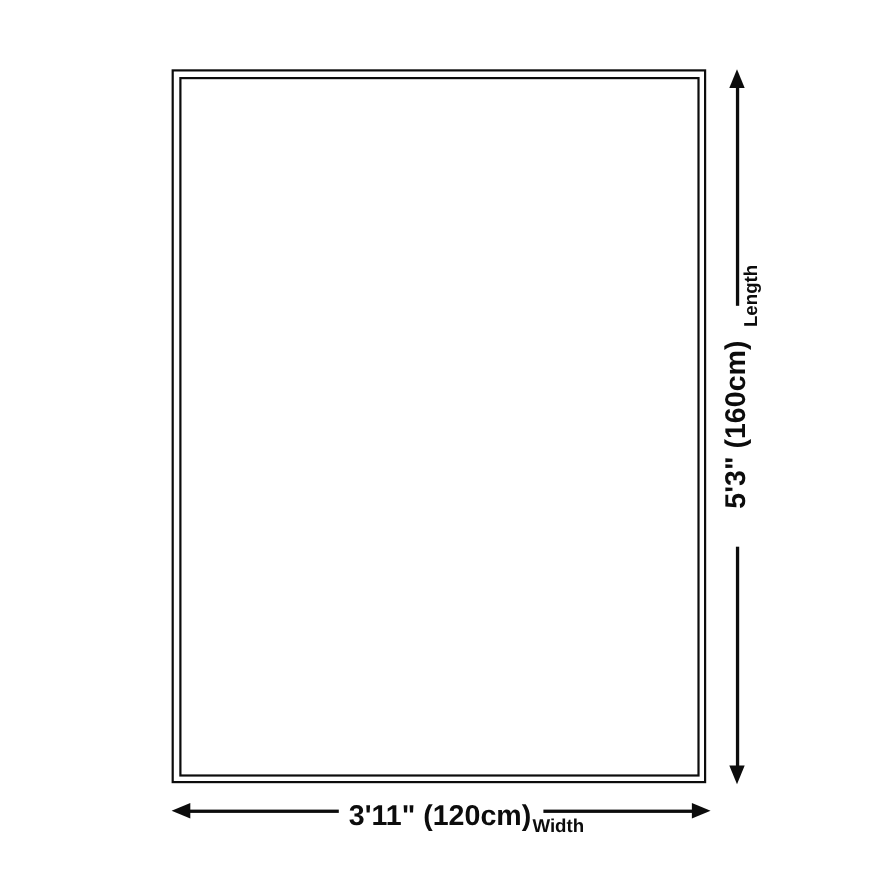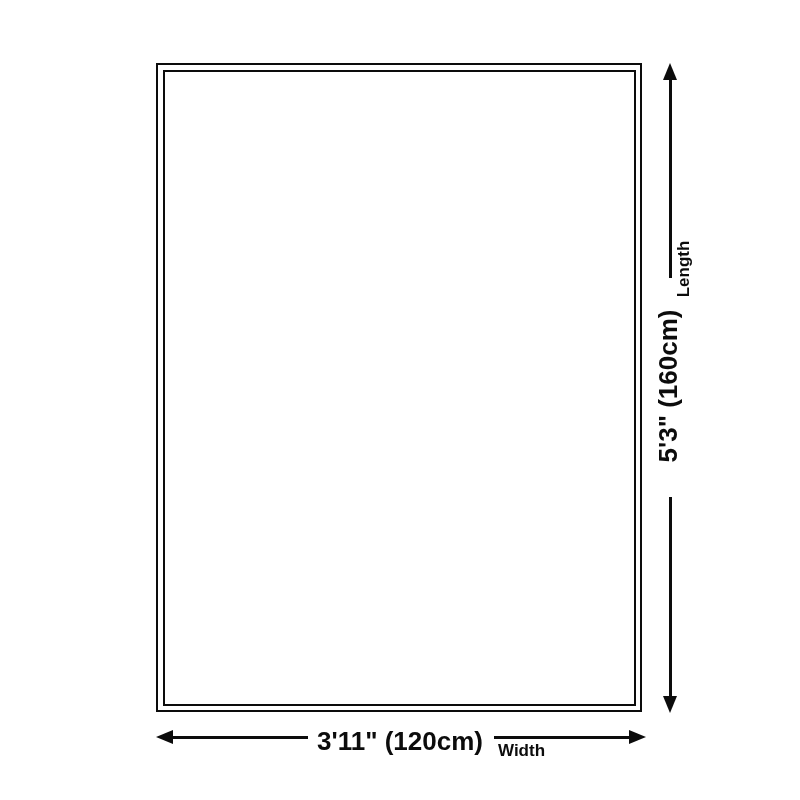--- a/index.html
+++ b/index.html
@@ -71,21 +71,21 @@
     line-height: 19px;
     font-weight: bold;
     white-space: nowrap;
   }
   .width-value {
     left: 400px;
     top: 741px;
     transform: translate(-50%, -50%);
   }
   .width-label {
-    left: 498px;
+    left: 484px;
     top: 741px;
   }
   .length-value {
     left: 668px;
     top: 386px;
     transform: translate(-50%, -50%) rotate(-90deg);
   }
   .length-label {
     left: 683px;
     top: 269px;

